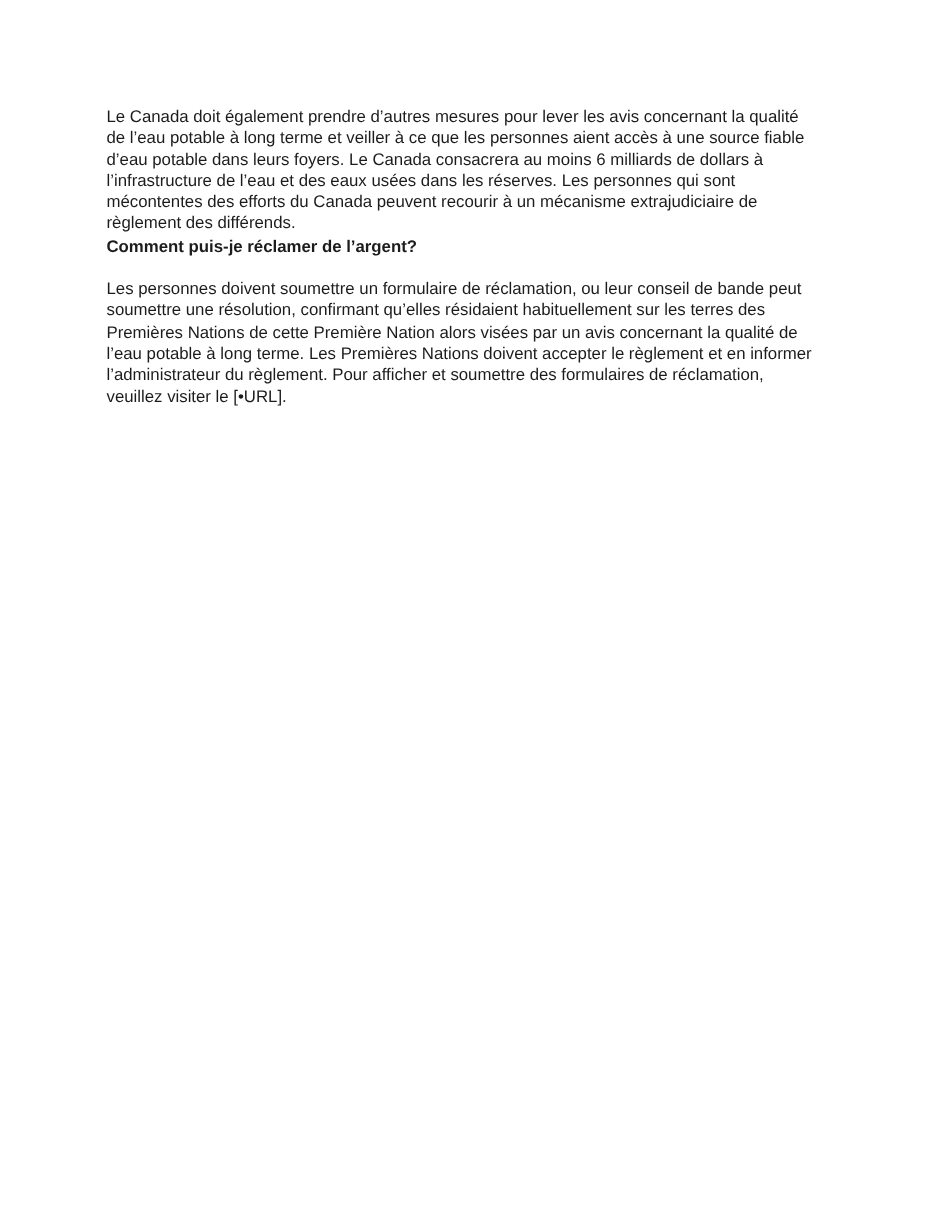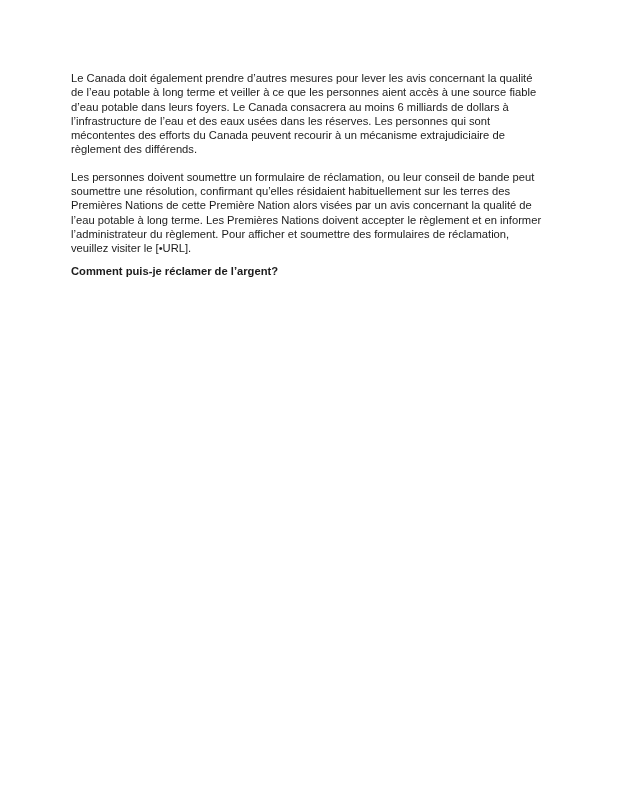--- a/index.html
+++ b/index.html
@@ -23,21 +23,21 @@
     width: 545px;
   }
   .para {
     margin: 0;
     font-size: 11.2px;
     line-height: 14.3px;
     white-space: pre-line;
     letter-spacing: 0;
   }
   .para-body-1 {
-    margin-bottom: 13px;
+    margin-bottom: 1px;
   }
   .section-heading {
     font-weight: bold;
     margin-bottom: 14px;
   }
   .para-body-2 {
     margin-bottom: 8px;
   }
   .para-bold-closing {
     font-weight: bold;
@@ -47,21 +47,21 @@
 <body>
 
 <div class="page">
   <div class="content">
     <p class="para para-body-1">Le Canada doit également prendre d’autres mesures pour lever les avis concernant la qualité
 de l’eau potable à long terme et veiller à ce que les personnes aient accès à une source fiable
 d’eau potable dans leurs foyers. Le Canada consacrera au moins 6 milliards de dollars à
 l’infrastructure de l’eau et des eaux usées dans les réserves. Les personnes qui sont
 mécontentes des efforts du Canada peuvent recourir à un mécanisme extrajudiciaire de
 règlement des différends.</p>
+    <p class="para section-heading">Comment puis-je réclamer de l’argent?</p>
     <p class="para para-body-2">Les personnes doivent soumettre un formulaire de réclamation, ou leur conseil de bande peut
 soumettre une résolution, confirmant qu’elles résidaient habituellement sur les terres des
 Premières Nations de cette Première Nation alors visées par un avis concernant la qualité de
 l’eau potable à long terme. Les Premières Nations doivent accepter le règlement et en informer
 l’administrateur du règlement. Pour afficher et soumettre des formulaires de réclamation,
 veuillez visiter le [•URL].</p>
-    <p class="para section-heading">Comment puis-je réclamer de l’argent?</p>
   </div>
 </div>
 
 </body></html>

